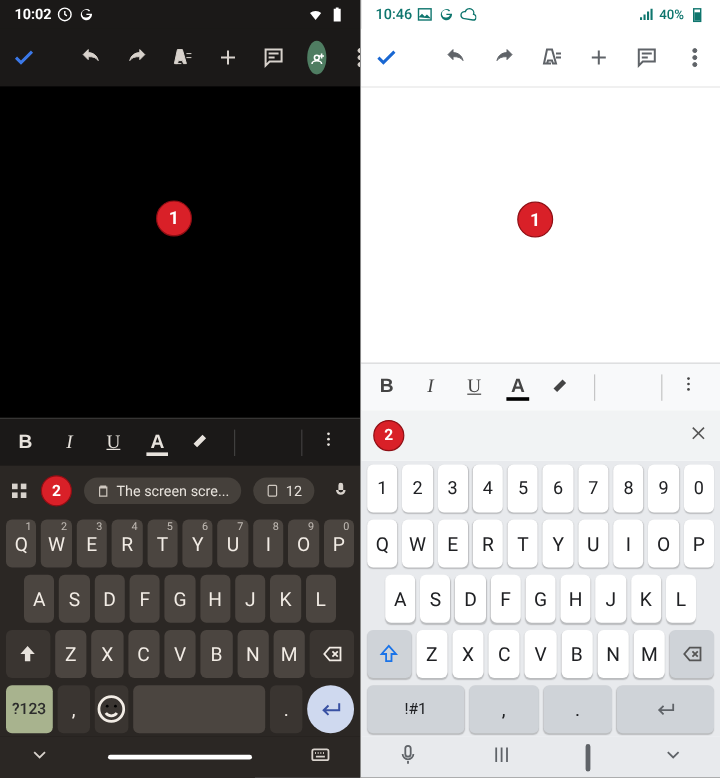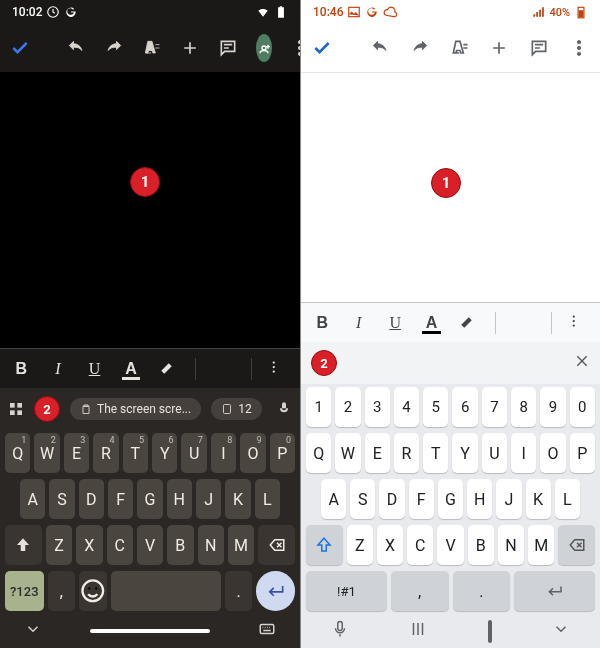--- a/index.html
+++ b/index.html
@@ -3,22 +3,22 @@
 <meta charset="utf-8">
 <style>
   * { box-sizing: border-box; margin: 0; padding: 0; font-family: Roboto, Arial, sans-serif; }
   body { width: 600px; height: 648px; display: flex; background: #000; overflow: hidden; }
   .phone { width: 300px; height: 648px; position: relative; display: flex; flex-direction: column; }
   .left { background: #1b1918; }
   .right { background: #fff; border-left: 1px solid #888; }
 
   
   .status { height: 24px; display:flex; justify-content:space-between; align-items:center; padding:0 12px; font-size:12px; font-weight:500; }
-  .left .status { color:#fff; }
-  .right .status { color:#c2410c; }
+  .left .status { color:#fff;font-weight:bold; }
+  .right .status { color:#0f766e; }
   .status .icons { display:flex; gap:4px; align-items:center; }
   .status .icons svg,.status .icons span.glyph{width:14px;height:14px;fill:currentColor;}
 
   
   .toolbar { height:48px; display:flex; align-items:center; gap:18px; padding:0 10px; }
   .left .toolbar { background:#1b1918; color:#d8d2cc; }
   .right .toolbar { background:#fff; color:#5f6368; }
   .toolbar .tb-btn { width:22px; height:22px; display:flex; align-items:center; justify-content:center; }
   .toolbar svg { width:20px; height:20px; fill:currentColor; stroke:currentColor; }
   .toolbar .check svg { stroke:#3b78e7 !important; fill:none; stroke-width:3; }

